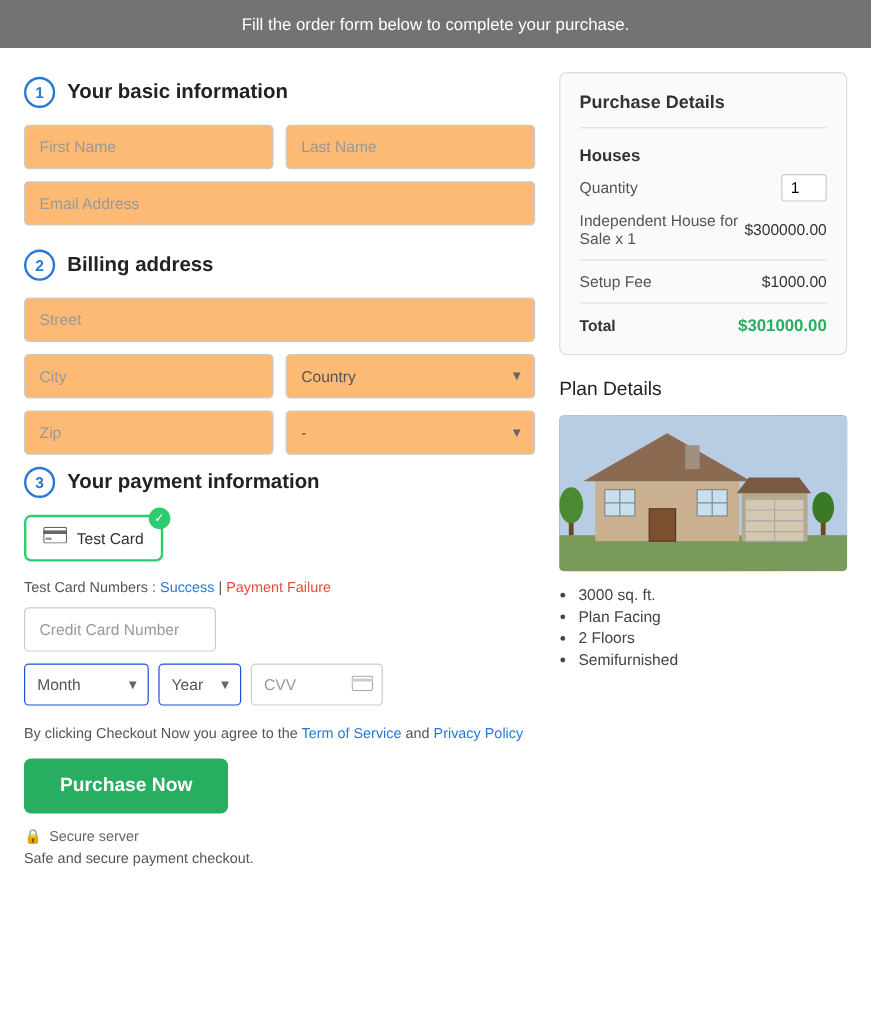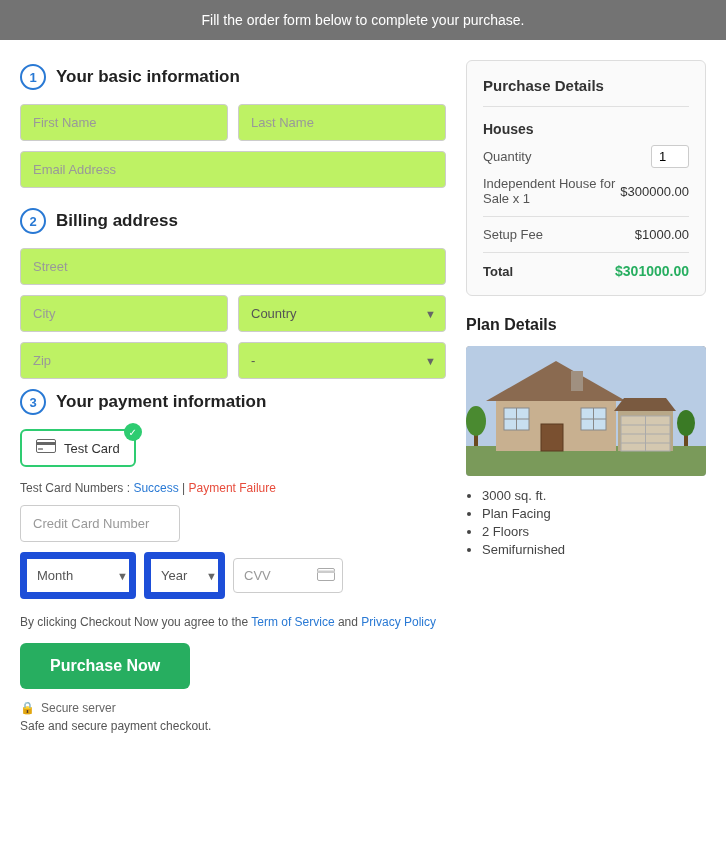--- a/index.html
+++ b/index.html
@@ -78,21 +78,21 @@
       position: relative;
     }
     .form-field input,
     .form-field select {
       width: 100%;
       border: 1px solid #ccc;
       border-radius: 4px;
       padding: 10px 12px;
       font-size: 13px;
       color: #555;
-      background: #bef264;
+      background: #fdba74;
       outline: none;
       appearance: none;
       -webkit-appearance: none;
     }
     .form-field input::placeholder { color: #999; }
     .form-field select { cursor: pointer; }
     .select-arrow {
       position: absolute;
       right: 10px;
       top: 50%;
@@ -167,21 +167,21 @@
     .expiry-row {
       display: flex;
       align-items: center;
       gap: 8px;
       margin-bottom: 16px;
     }
     .expiry-select {
       position: relative;
     }
     .expiry-select select {
-      border: 7px solid #1d4ed8;
+      border: 1px solid #1d4ed8;
       border-radius: 4px;
       padding: 9px 28px 9px 10px;
       font-size: 13px;
       color: #555;
       background: white;
       outline: none;
       appearance: none;
       -webkit-appearance: none;
       cursor: pointer;
     }
@@ -281,21 +281,21 @@
     .total-row {
       display: flex;
       justify-content: space-between;
       align-items: center;
     }
     .total-label { font-size: 13px; font-weight: bold; color: #333; }
     .total-value { font-size: 14px; font-weight: bold; color: #27ae60; }
     
     .plan-title {
       font-size: 16px;
-      font-weight: bold;
+      font-weight: normal;
       color: #222;
       margin-bottom: 12px;
     }
     .house-image-placeholder {
       width: 100%;
       height: 130px;
       background: linear-gradient(135deg, #b8a898 0%, #a09080 30%, #8a7a6a 60%, #d4c8b8 100%);
       border-radius: 4px;
       margin-bottom: 12px;
       position: relative;

